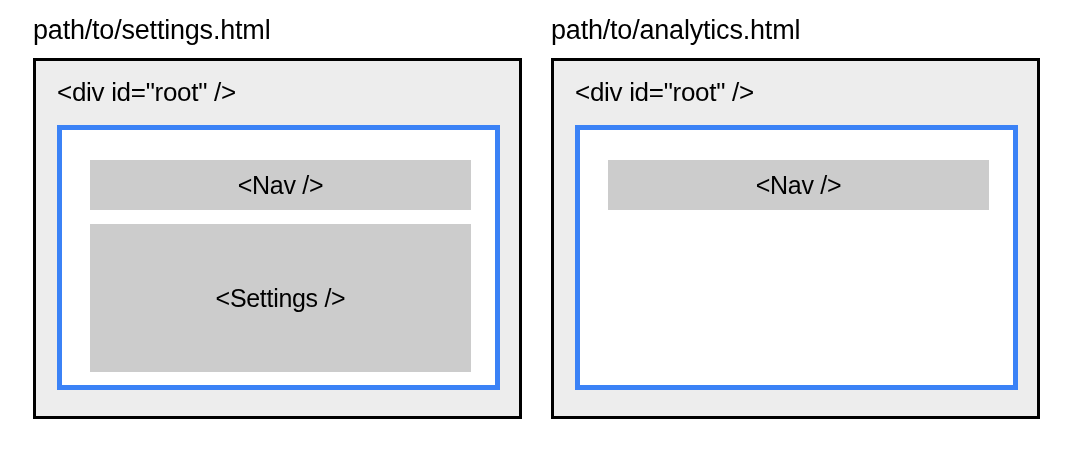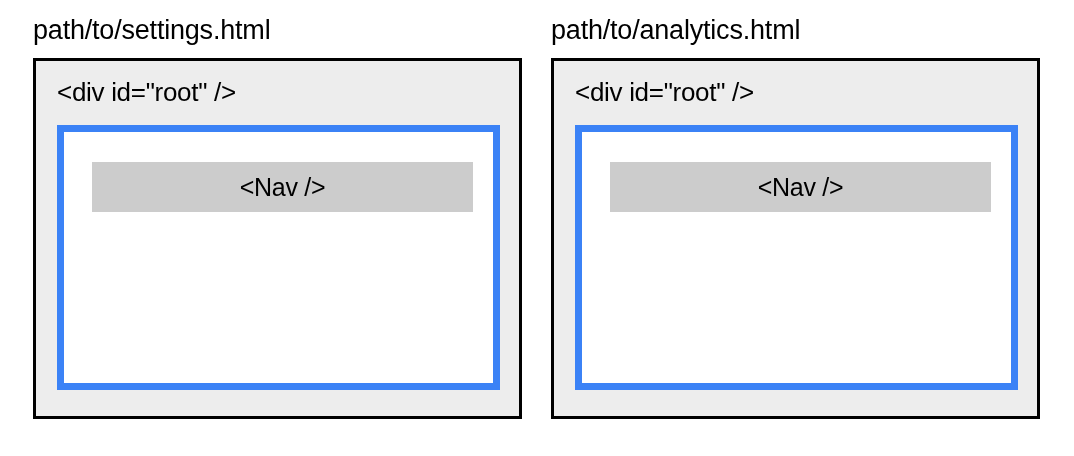--- a/index.html
+++ b/index.html
@@ -59,21 +59,21 @@
   }
 
   
   .inner-frame {
     position: absolute;
     left: 21px;
     top: 64px;
     width: 443px;
     height: 265px;
     background: #ffffff;
-    border: 7px solid #3b82f6;
+    border: 5px solid #3b82f6;
   }
 
   
   .block {
     position: absolute;
     background: #cccccc;
     display: flex;
     align-items: center;
     justify-content: center;
     color: #000000;
@@ -107,20 +107,23 @@
     <div class="outer-frame">
 
       <div class="root-label">&lt;div id="root" /&gt;</div>
 
       <div class="inner-frame">
 
         <div class="block block-nav">
           <span>&lt;Nav /&gt;</span>
         </div>
 
+        <div class="block block-main">
+          <span>&lt;Settings /&gt;</span>
+        </div>
 
       </div>
     </div>
   </div>
 
   <div class="panel panel-right">
 
     <div class="panel-label">path/to/analytics.html</div>
 
     <div class="outer-frame">

